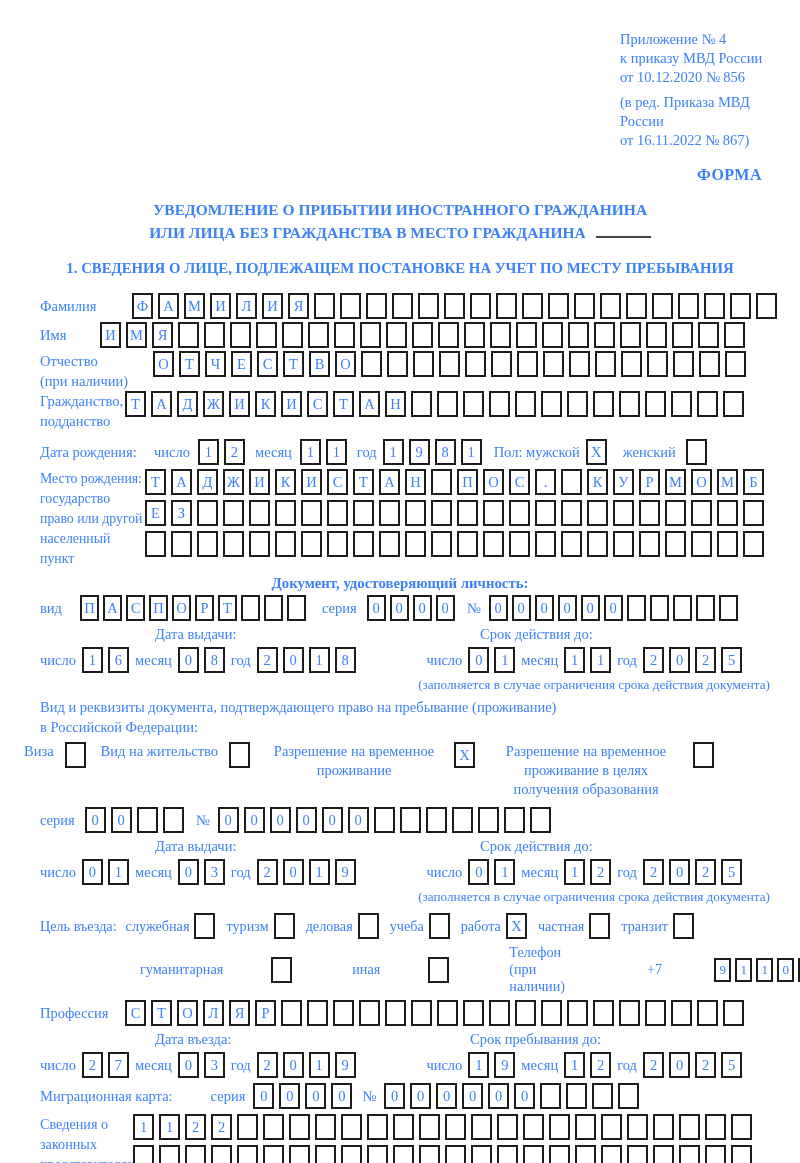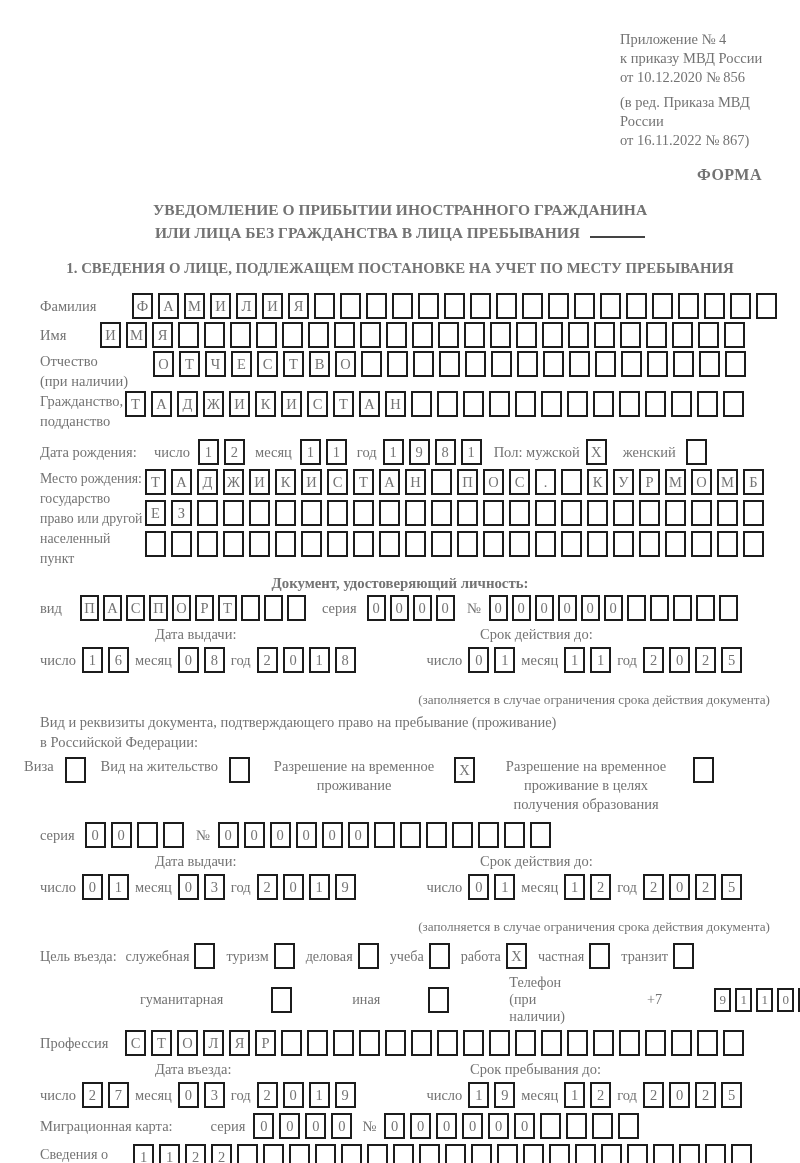--- a/index.html
+++ b/index.html
@@ -1,18 +1,18 @@
 <!DOCTYPE html>
 <html><head>
 <meta charset="utf-8">
 <style>
   html,body{margin:0;padding:0;background:#e8e8e8;}
   .page{
     position:relative;width:800px;height:1163px;margin:0 auto;background:#ffffff;
-    font-family:"Liberation Serif","DejaVu Serif",serif;color:#737373;overflow:hidden;
+    font-family:"Liberation Serif","DejaVu Serif",serif;color:#3b82f6;overflow:hidden;
     box-sizing:border-box;
   }
   .annex{margin:30px 30px 0 620px;font-size:14.5px;line-height:19px;}
   .annex-note{margin-top:6px;}
   .forma{margin:16px 38px 0 0;text-align:right;font-weight:bold;font-size:16px;letter-spacing:.5px;}
   .title{margin-top:14px;text-align:center;font-weight:bold;font-size:15.5px;line-height:23px;}
   .uline{display:inline-block;width:55px;height:4px;border-bottom:2.5px solid #444;margin-left:10px;}
   .sec1{margin-top:16px;text-align:center;font-weight:bold;font-size:14.8px;}
 
   .frow{display:flex;align-items:center;padding-left:40px;font-size:14.5px;}
@@ -32,21 +32,21 @@
   .checkbox{margin:0 2px;}
 
   .stackrows > .cells{margin-bottom:5px;}
   .doc-heading{margin-top:6px;text-align:center;font-weight:bold;font-size:14.8px;}
   .dhead{position:relative;height:18px;margin-top:5px;font-size:14.5px;}
   .dh-l{position:absolute;left:155px;} .dh-r{position:absolute;left:480px;}
   .dh-r.entry{left:470px;}
   .drow{display:flex;align-items:center;padding-left:40px;margin-top:3px;font-size:14.5px;}
   .dgrp{display:flex;align-items:center;gap:6px;}
   .dgrp.rgt{margin-left:auto;margin-right:58px;}
-  .note{margin-top:19px;padding-right:30px;text-align:right;font-size:13.2px;}
+  .note{margin-top:4px;padding-right:30px;text-align:right;font-size:13.2px;}
   .plain{padding-left:40px;font-size:14.5px;margin-top:6px;}
   .optrow{display:flex;align-items:flex-start;padding-left:24px;margin-top:6px;font-size:14.5px;gap:13px;line-height:19px;}
   .opt{display:flex;align-items:flex-start;gap:9px;}
   .opt .ctr{text-align:center;}
   .w178{width:178px;} .w192{width:192px;}
   .ml8{margin-left:8px;} .ml10{margin-left:10px;} .ml12{margin-left:12px;} .ml14{margin-left:14px;} .ml16{margin-left:16px;} .ml18{margin-left:18px;} .ml6{margin-left:6px;}
   .purp{display:flex;align-items:center;padding-left:40px;margin-top:8px;font-size:14.2px;flex-wrap:nowrap;}
   .purp .olbl{margin-left:9px;}
   .purp .checkbox{margin-left:5px;}
   .purp2{display:flex;align-items:center;padding-left:140px;margin-top:5px;font-size:14.2px;gap:40px;}
@@ -66,21 +66,21 @@
     <div class="annex-note">
       <div>(в ред. Приказа МВД России</div>
       <div>от 16.11.2022 № 867)</div>
     </div>
   </div>
 
   <div class="forma">ФОРМА</div>
 
   <div class="title">
     <div>УВЕДОМЛЕНИЕ О ПРИБЫТИИ ИНОСТРАННОГО ГРАЖДАНИНА</div>
-    <div><span>ИЛИ ЛИЦА БЕЗ ГРАЖДАНСТВА В ЛИЦА ПРЕБЫВАНИЯ</span><span class="uline"></span></div>
+    <div><span>ИЛИ ЛИЦА БЕЗ ГРАЖДАНСТВА В МЕСТО ГРАЖДАНИНА</span><span class="uline"></span></div>
   </div>
 
   <div class="sec1">1. СВЕДЕНИЯ О ЛИЦЕ, ПОДЛЕЖАЩЕМ ПОСТАНОВКЕ НА УЧЕТ ПО МЕСТУ ПРЕБЫВАНИЯ</div>
 
   <div class="frow mt16">
     <span class="lbl w60">Фамилия</span>
     <div class="cells">
         <span class="cell">Ф</span>
         <span class="cell">А</span>
         <span class="cell">М</span>

